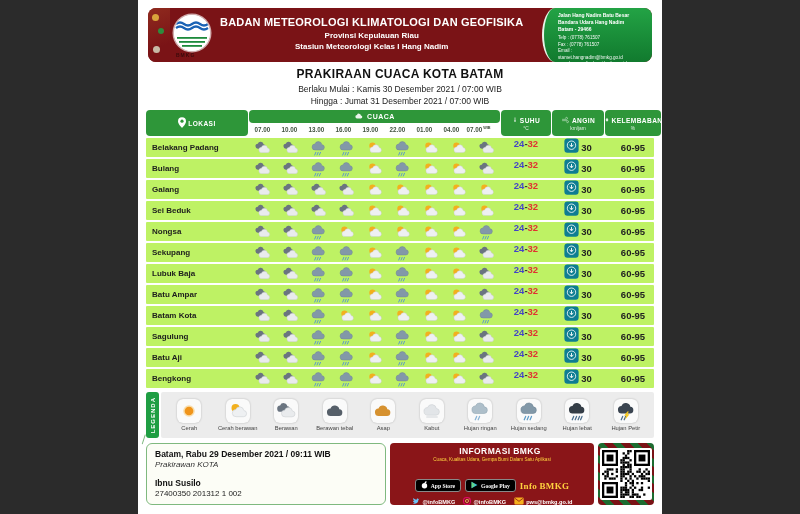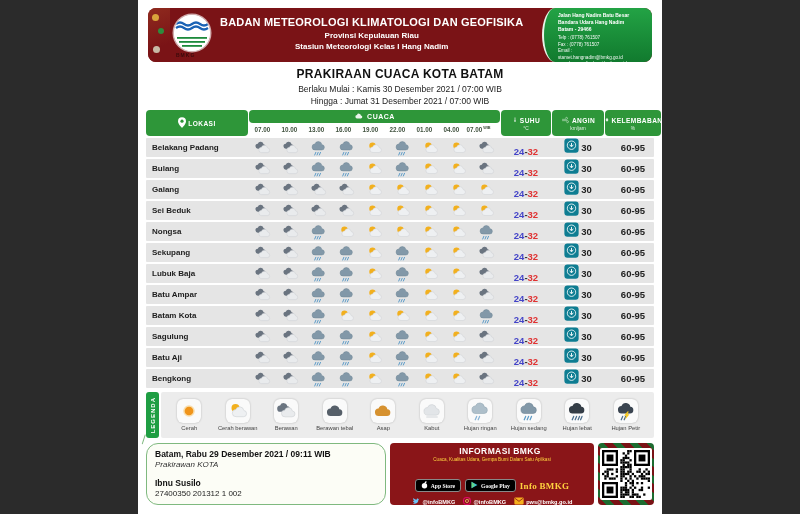--- a/index.html
+++ b/index.html
@@ -28,51 +28,51 @@
   
   .title-block { text-align:center; margin:5px 0 4px 0; }
   .page-title { font-size:12px; font-weight:bold; color:#111; letter-spacing:.3px; }
   .valid { font-size:8.5px; color:#222; margin-top:2.5px; }
 
   
   .wtable { margin-top:3px; }
   .trow, .thead { display:flex; gap:1px; align-items:stretch; }
   .c-loc { width:102px; flex:none; }
   .c-w { width:27px; flex:none; display:flex; align-items:center; justify-content:center; }
-  .c-suhu { width:50px; flex:none; display:flex; align-items:flex-end; justify-content:center; }
+  .c-suhu { width:50px; flex:none; display:flex; align-items:flex-start; justify-content:center; }
   .c-angin { width:52px; flex:none; display:flex; align-items:center; justify-content:center; gap:2px; }
   .c-hum { width:56px; flex:none; display:flex; align-items:center; justify-content:center; }
   .cuaca-wrap { width:251px; flex:none; display:flex; flex-direction:column; }
   .hpill { background:#2e9639; border-radius:4px; color:#fff; display:flex; flex-direction:column; align-items:center; justify-content:center; height:26px; }
   .hpill .hl { font-size:6.6px; font-weight:bold; letter-spacing:.4px; display:flex; align-items:center; gap:2px; }
   .hpill .hu { font-size:4.8px; opacity:.85; margin-top:1px; }
   .cuaca-bar { background:#2e9639; border-radius:4px; height:13px; display:flex; align-items:center; justify-content:center; gap:3px; color:#fff; font-size:7px; font-weight:bold; letter-spacing:.5px; }
   .times { display:flex; height:13px; align-items:center; }
   .times .time { width:27px; flex:none; text-align:center; font-size:6.3px; color:#41523f; font-weight:bold; }
   .times .wib { font-size:3.8px; vertical-align:super; }
-  .trow { background:#e5e5e5; margin-top:2px; height:19px; border-radius:1px; }
+  .trow { background:#bef264; margin-top:2px; height:19px; border-radius:1px; }
   .loc-name { font-size:8px; font-weight:bold; color:#1d1d1d; display:flex; align-items:center; height:100%; padding-left:6px; }
   .temp { font-size:9.5px; font-weight:bold; }
   .temp .tmin { color:#4343c8; }
   .temp .tdash { color:#333; }
   .temp .tmax { color:#e03232; }
   .windval, .humval { font-size:9.5px; font-weight:bold; color:#222; }
 
   
   .legend { display:flex; margin-top:4px; height:46px; }
   .legend-tab { width:13px; flex:none; background:#1f9e43; border-radius:3px; color:#fff; display:flex; align-items:center; justify-content:center; }
   .legend-tab span { writing-mode:vertical-rl; transform:rotate(180deg); font-size:6px; font-weight:bold; letter-spacing:1px; }
   .legend-items { flex:1; background:#ececec; margin-left:2px; border-radius:2px; display:flex; align-items:center; justify-content:space-around; padding:2px 4px; }
   .legend-item { display:flex; flex-direction:column; align-items:center; width:46px; }
   .legend-icobox { width:24px; height:24px; background:#fafafa; border-radius:6px; box-shadow:0 0 2px rgba(0,0,0,.25); display:flex; align-items:center; justify-content:center; }
   .legend-label { font-size:5.8px; color:#444; margin-top:2px; white-space:nowrap; }
 
   
   .footer { display:flex; gap:4px; margin-top:5px; height:62px; }
-  .sig-bubble { position:relative; flex:1; border:1.5px solid #7fb97f; border-radius:12px; background:#fcfdf6; padding:5px 8px; }
+  .sig-bubble { position:relative; flex:1; border:1.5px solid #7fb97f; border-radius:6px; background:#fcfdf6; padding:5px 8px; }
   .sig-bubble:before { content:""; position:absolute; left:-4px; top:-8px; width:10px; height:10px; border-left:1.5px solid #7fb97f; transform:rotate(18deg); }
   .sig-issued { font-size:8.5px; font-weight:bold; color:#111; }
   .sig-role { font-size:8px; color:#333; font-style:italic; margin-top:1px; }
   .sig-name { font-size:8.5px; font-weight:bold; color:#111; margin-top:9px; }
   .sig-nip { font-size:8px; color:#222; margin-top:1px; }
   .info-box { width:204px; flex:none; background:#8a1518; border-radius:4px; padding:3px 5px; display:flex; flex-direction:column; align-items:center; }
   .info-title { color:#fff; font-size:8.5px; font-weight:bold; letter-spacing:.4px;padding-left:16px; }
   .info-sub { color:#ffd23f; font-size:4.6px; margin-top:1px; white-space:nowrap; }
   .badges { display:flex; align-items:center; gap:4px; margin-top:17px;font-family:Liberation Serif, serif; }
   .store-badge { display:flex; align-items:center; gap:3px; background:#000; border:1px solid #888; border-radius:3px; height:13px; padding:0 5px; color:#fff; font-size:5.6px; font-weight:bold; }

